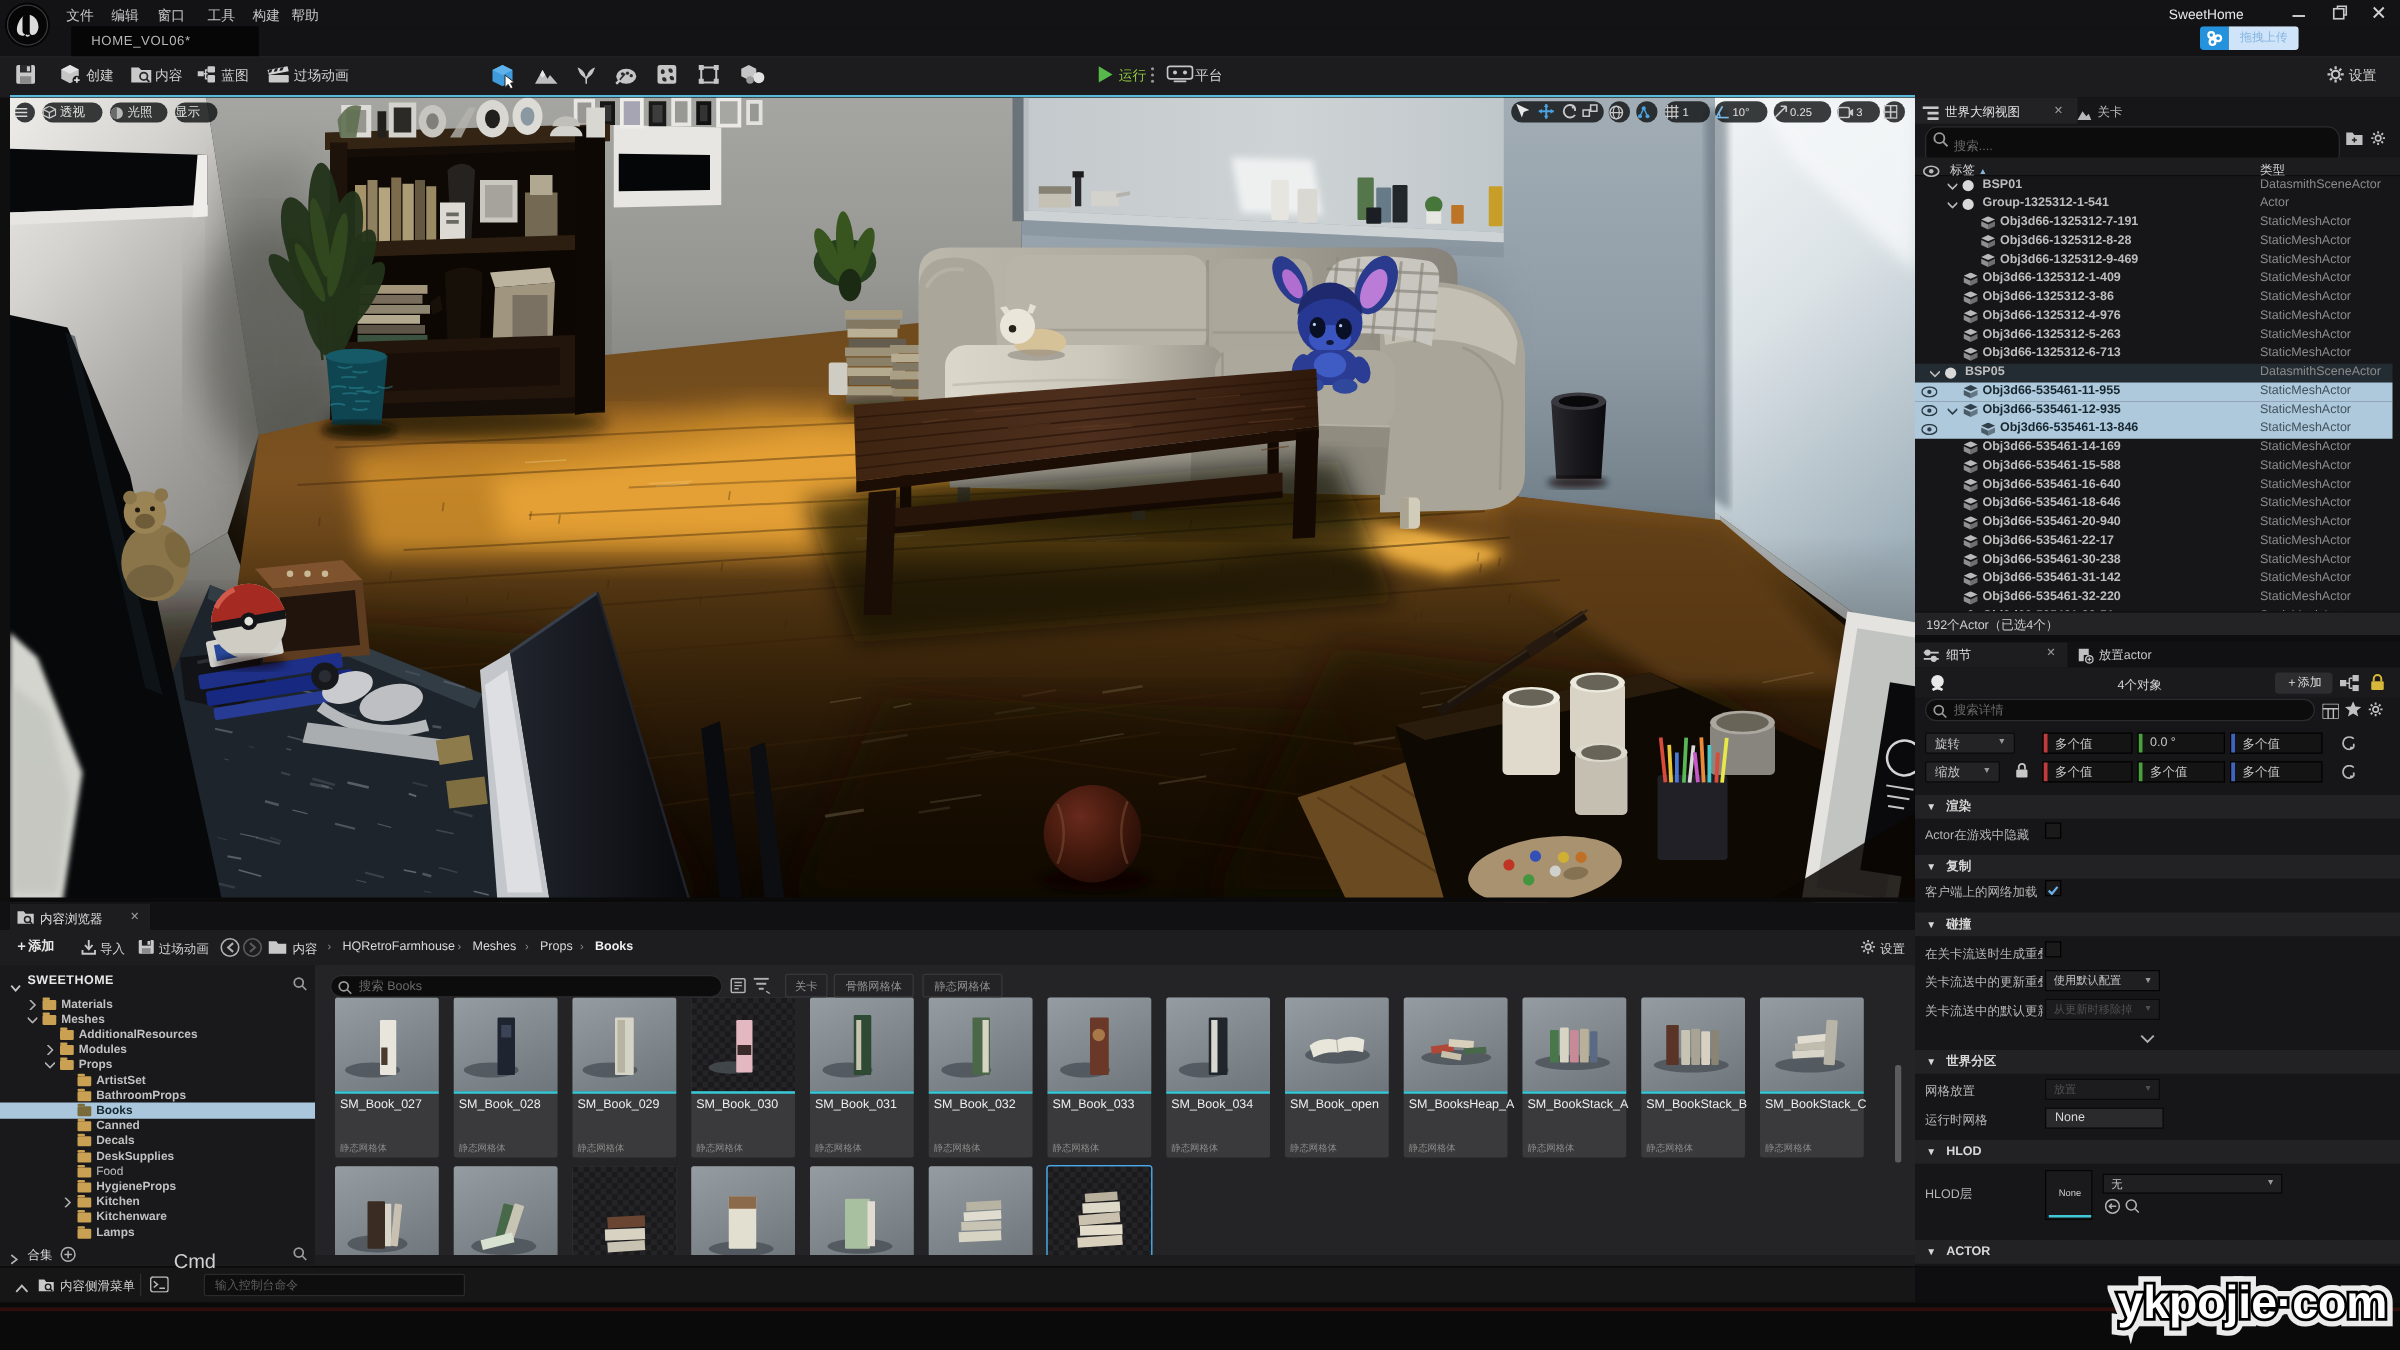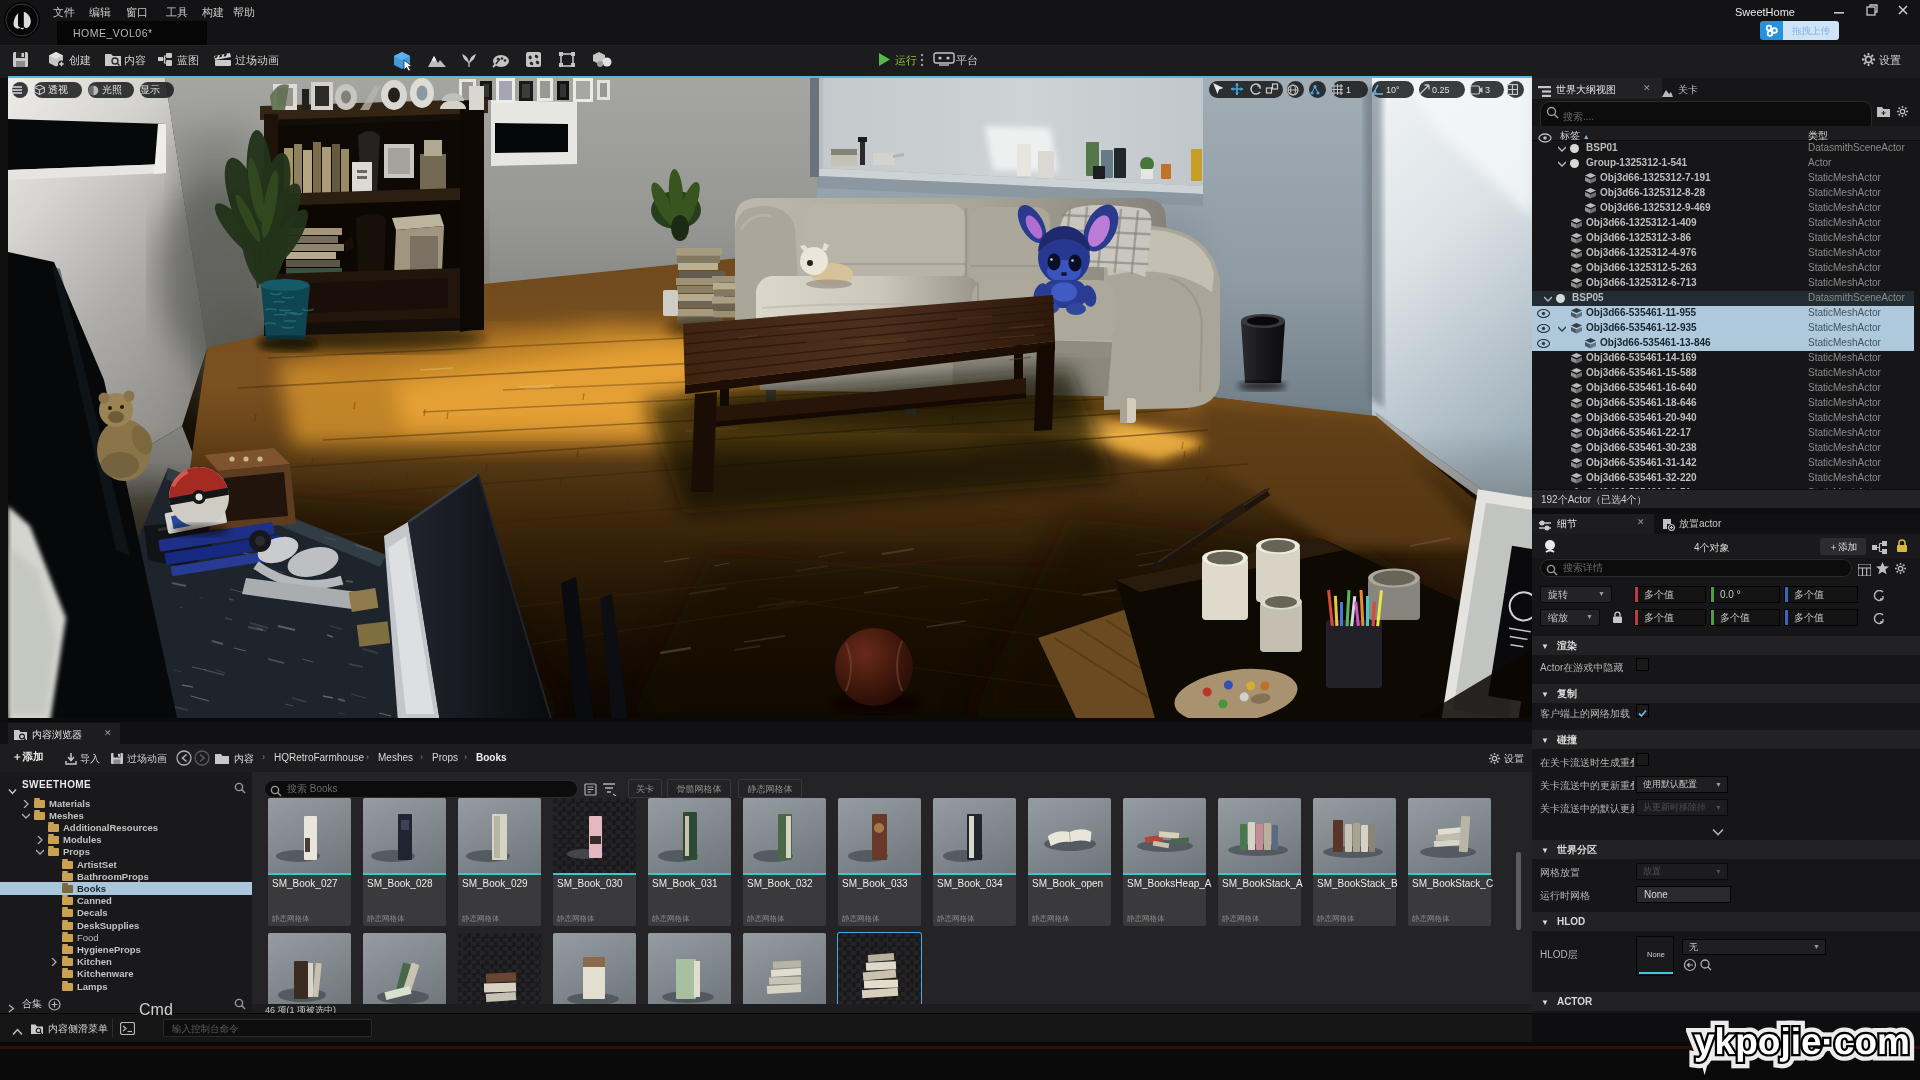--- a/index.html
+++ b/index.html
@@ -1819,23 +1819,20 @@
         <rect x="1" y="1" width="11" height="11" rx="1" fill="none" stroke="#b0b0b0" stroke-width="1.2"></rect>
         <path d="M3.5 4 H9.5 M3.5 6.5 H9.5 M3.5 9 H7" stroke="#b0b0b0" stroke-width="1.1"></path>
       </svg></div>
   <div class="abs" style="left:602px;top:782px;"><svg width="15" height="13">
         <path d="M1 1 H13 M3 5 H11 M5 9 H9" stroke="#b0b0b0" stroke-width="1.6"></path>
         <path d="M11 11 L14 13" stroke="#b0b0b0" stroke-width="1.2"></path>
       </svg></div>
   <div class="abs cjk" style="left:628px;top:779px;width:34px;height:19px;background:#232325;border:1px solid #38383a;border-radius:2px;color:#8f8f8f;font-size:9px;text-align:center;line-height:18px;">关卡</div>
   <div class="abs cjk" style="left:667px;top:779px;width:64px;height:19px;background:#232325;border:1px solid #38383a;border-radius:2px;color:#8f8f8f;font-size:9px;text-align:center;line-height:18px;">骨骼网格体</div>
   <div class="abs cjk" style="left:738px;top:779px;width:64px;height:19px;background:#232325;border:1px solid #38383a;border-radius:2px;color:#8f8f8f;font-size:9px;text-align:center;line-height:18px;">静态网格体</div>
-  <div class="abs" id="cbstatus">
-      <span style="position:absolute;left:13px;top:0px;color:#c8c8c8;font-size:9px;">46 项(1 项被选中)</span>
-    </div>
   <div class="abs" id="statusbar"></div>
   <div class="abs" style="left:1532px;top:1013px;width:388px;height:29px;background:#0e0e10;"></div>
   <div class="abs" style="left:12px;top:1022px;"><svg width="11" height="8">
         <path d="M1 6.5 L5.5 1.5 L10 6.5" fill="none" stroke="#c0c0c0" stroke-width="1.5"></path>
       </svg></div>
   <div class="abs" style="left:30px;top:1021px;"><svg width="14" height="12">
         <path d="M1 1.5 H5.5 L7 3.5 H13 V11 H1 Z" fill="#c8c8c8"></path>
         <circle cx="8.5" cy="7.5" r="2.2" fill="none" stroke="#161617" stroke-width="1.1"></circle>
         <path d="M10.1 9.1 L11.8 10.8" stroke="#161617" stroke-width="1.3"></path>
       </svg></div>

